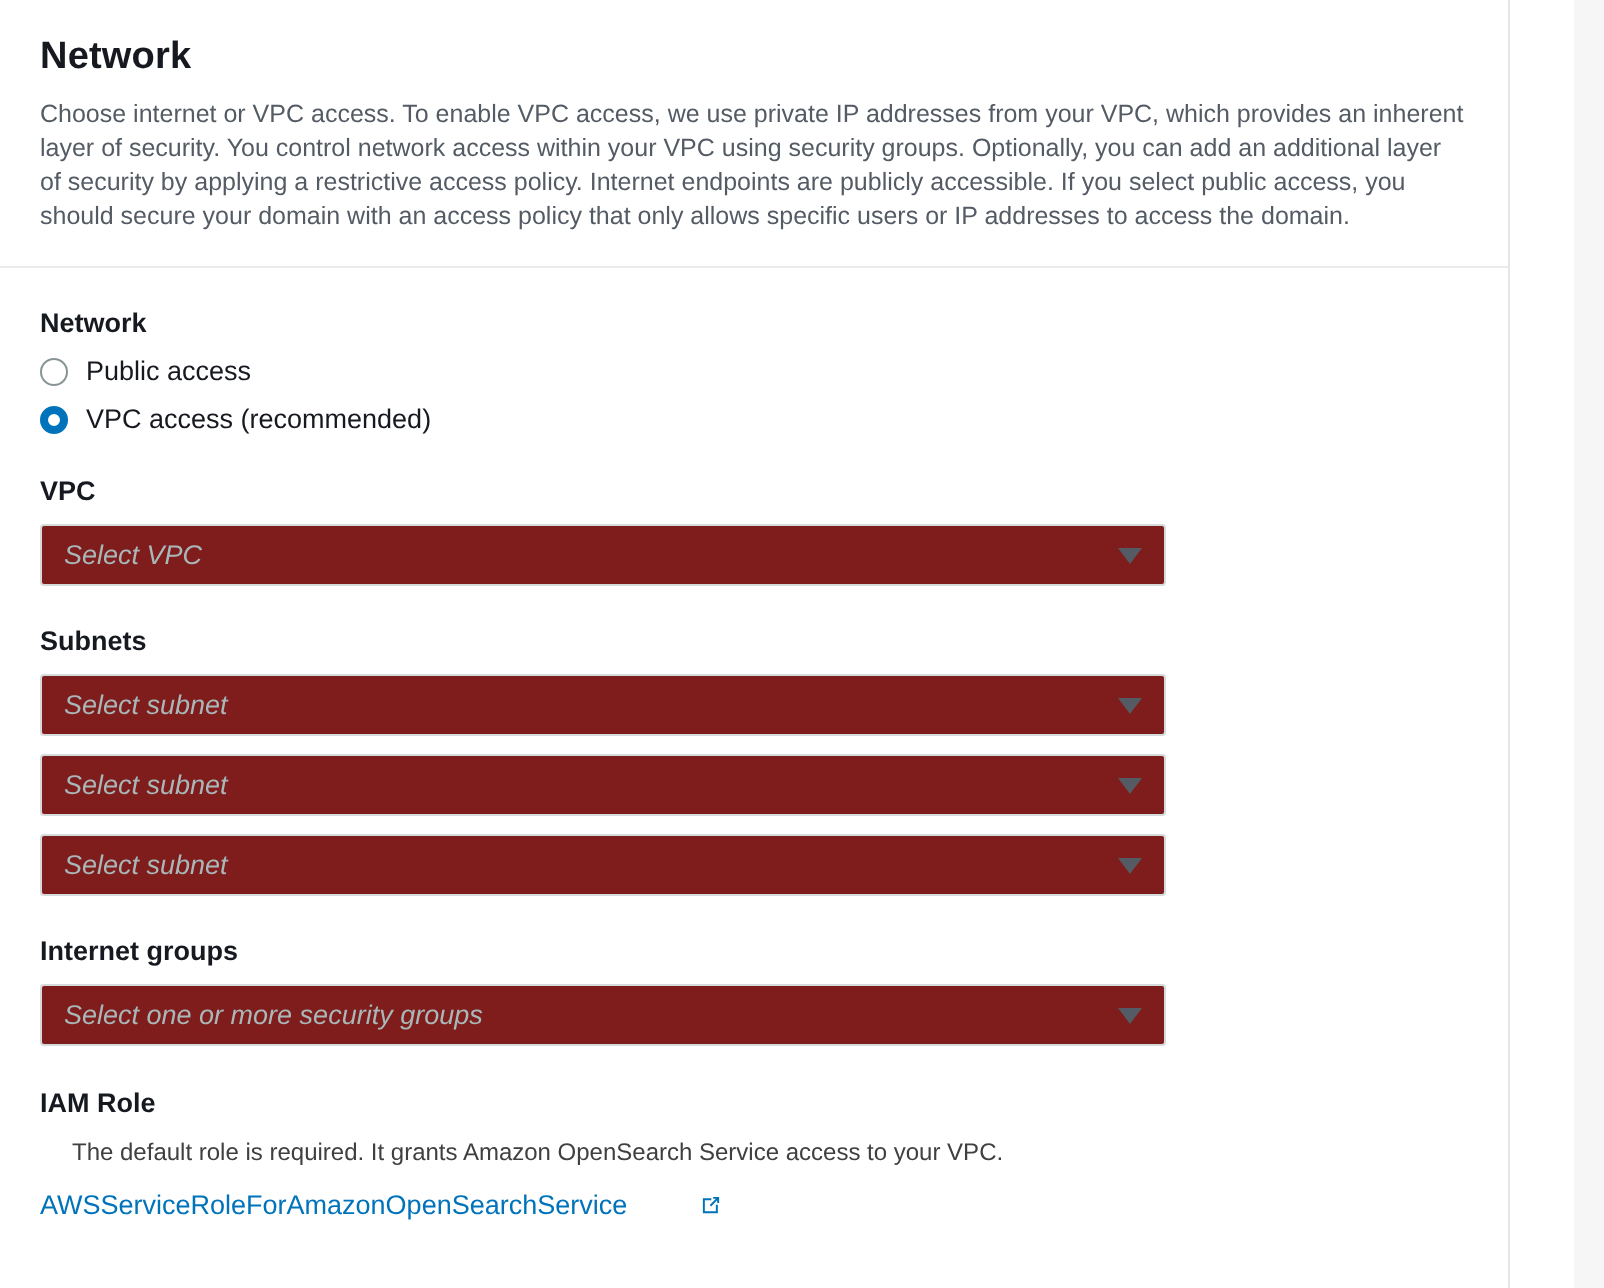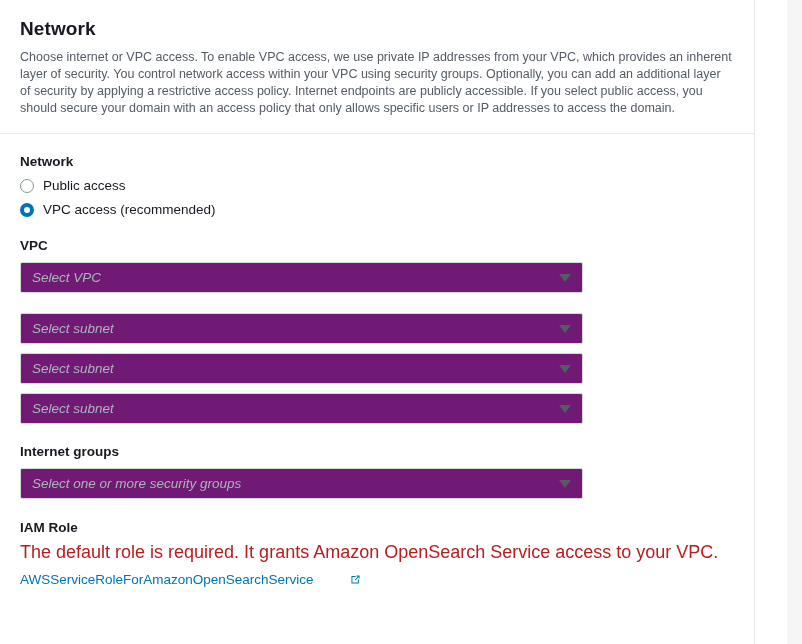--- a/index.html
+++ b/index.html
@@ -87,21 +87,21 @@
   }
   .group {
     margin-top: 20px;
   }
   .select {
     width: 563px;
     height: 31px;
     border: 1px solid #d5dbdb;
     border-radius: 2px;
     box-sizing: border-box;
-    background: #701a75;
+    background: #7f1d1d;
     display: flex;
     align-items: center;
     justify-content: space-between;
     padding: 0 9px 0 11px;
     margin-bottom: 9px;
   }
   .select-placeholder {
     font-size: 13.5px;
     font-style: italic;
     color: #aab7b8;
@@ -111,23 +111,23 @@
     height: 0;
     border-left: 6px solid transparent;
     border-right: 6px solid transparent;
     border-top: 8px solid #545b64;
     margin-right: 2px;
   }
   .iam-section {
     margin-top: 21px;
   }
   .iam-desc {
-    font-size: 18px;
-    color: #b91c1c;
-    margin: 0 0 10px 0;
+    font-size: 12px;
+    color: #404040;
+    margin: 0 0 10px 16px;
     line-height: 16px;
   }
   .iam-link-row {
     display: inline-flex;
     align-items: center;
     gap: 28px;
   }
   .iam-link {
     font-size: 13.5px;
     color: #0073bb;
@@ -169,20 +169,21 @@
 
     <div class="group">
       <div class="field-label">VPC</div>
       <div class="select">
         <span class="select-placeholder">Select VPC</span>
         <span class="caret"></span>
       </div>
     </div>
 
     <div class="group">
+      <div class="field-label">Subnets</div>
       <div class="select">
         <span class="select-placeholder">Select subnet</span>
         <span class="caret"></span>
       </div>
       <div class="select">
         <span class="select-placeholder">Select subnet</span>
         <span class="caret"></span>
       </div>
       <div class="select">
         <span class="select-placeholder">Select subnet</span>

